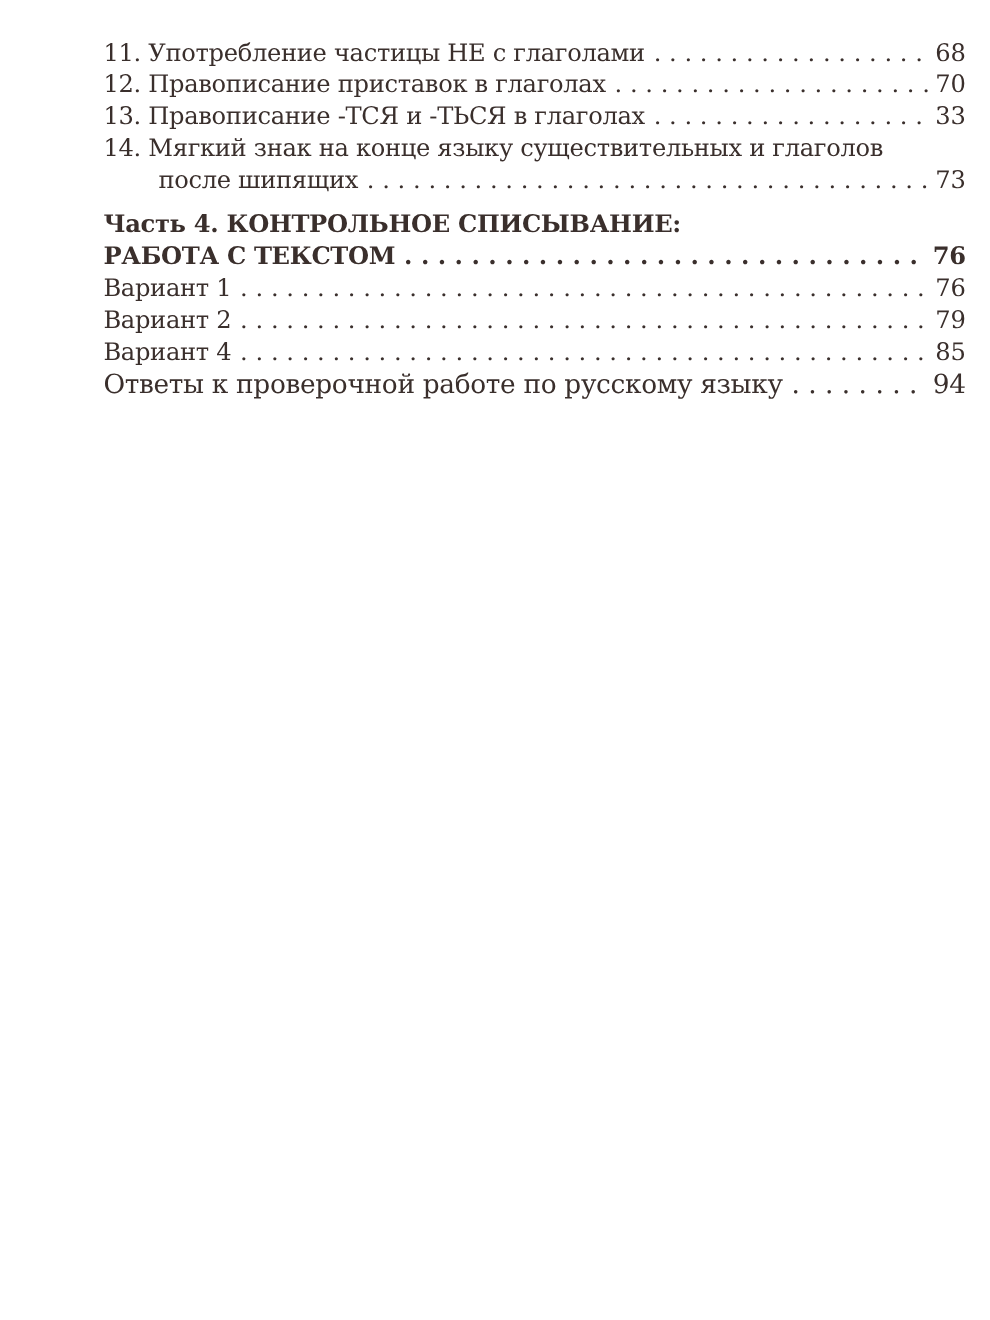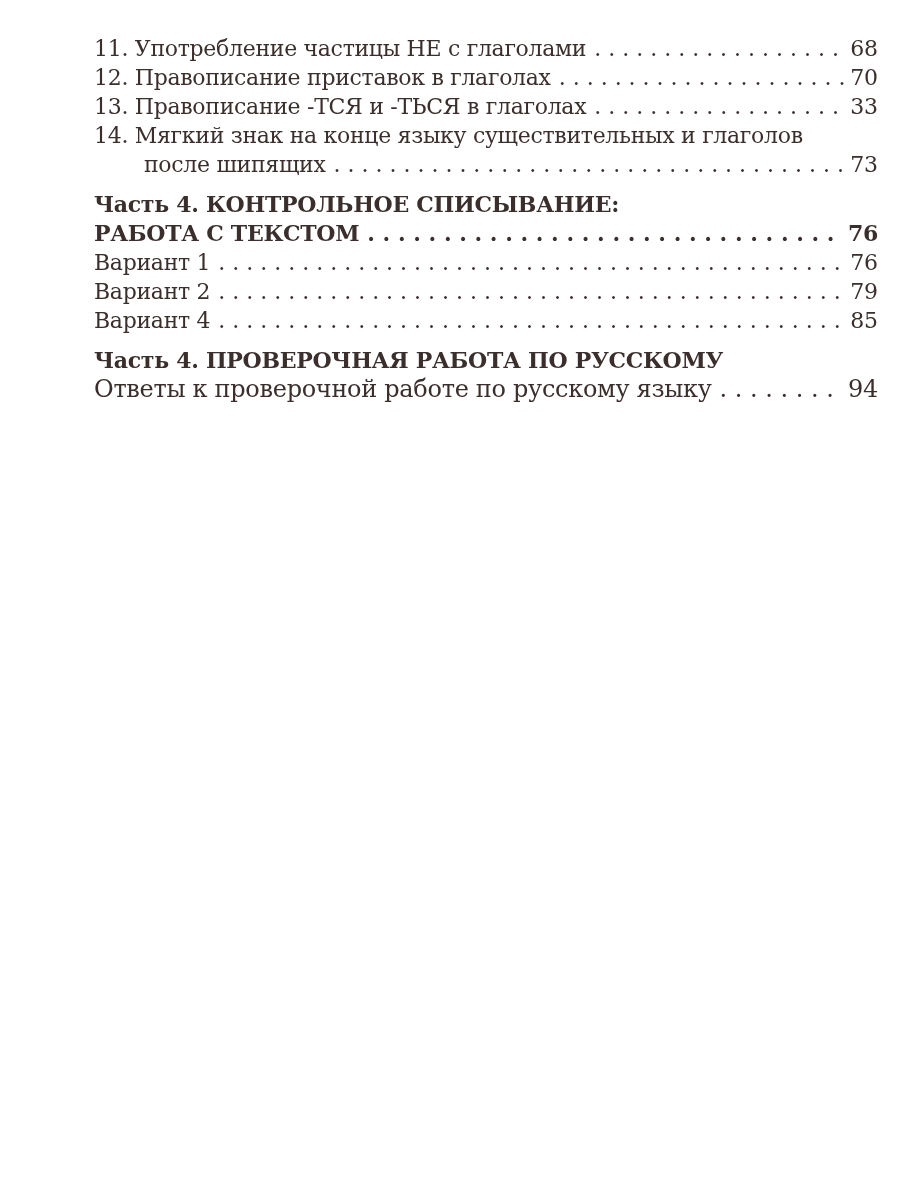--- a/index.html
+++ b/index.html
@@ -93,21 +93,20 @@
     <span class="title">Вариант 2</span>
     <span class="leader"></span>
     <span class="num">79</span>
   </div>
   <div class="row">
     <span class="title">Вариант 4</span>
     <span class="leader"></span>
     <span class="num">85</span>
   </div>
 
-  <div class="line-only bold gap-before">Часть 4. ПРОВЕРОЧНАЯ РАБОТА ПО РУССКОМУ</div>
 
   <div class="row small">
     <span class="title">Ответы к проверочной работе по русскому языку</span>
     <span class="leader"></span>
     <span class="num">94</span>
   </div>
 
 </div>
 
 </body></html>

